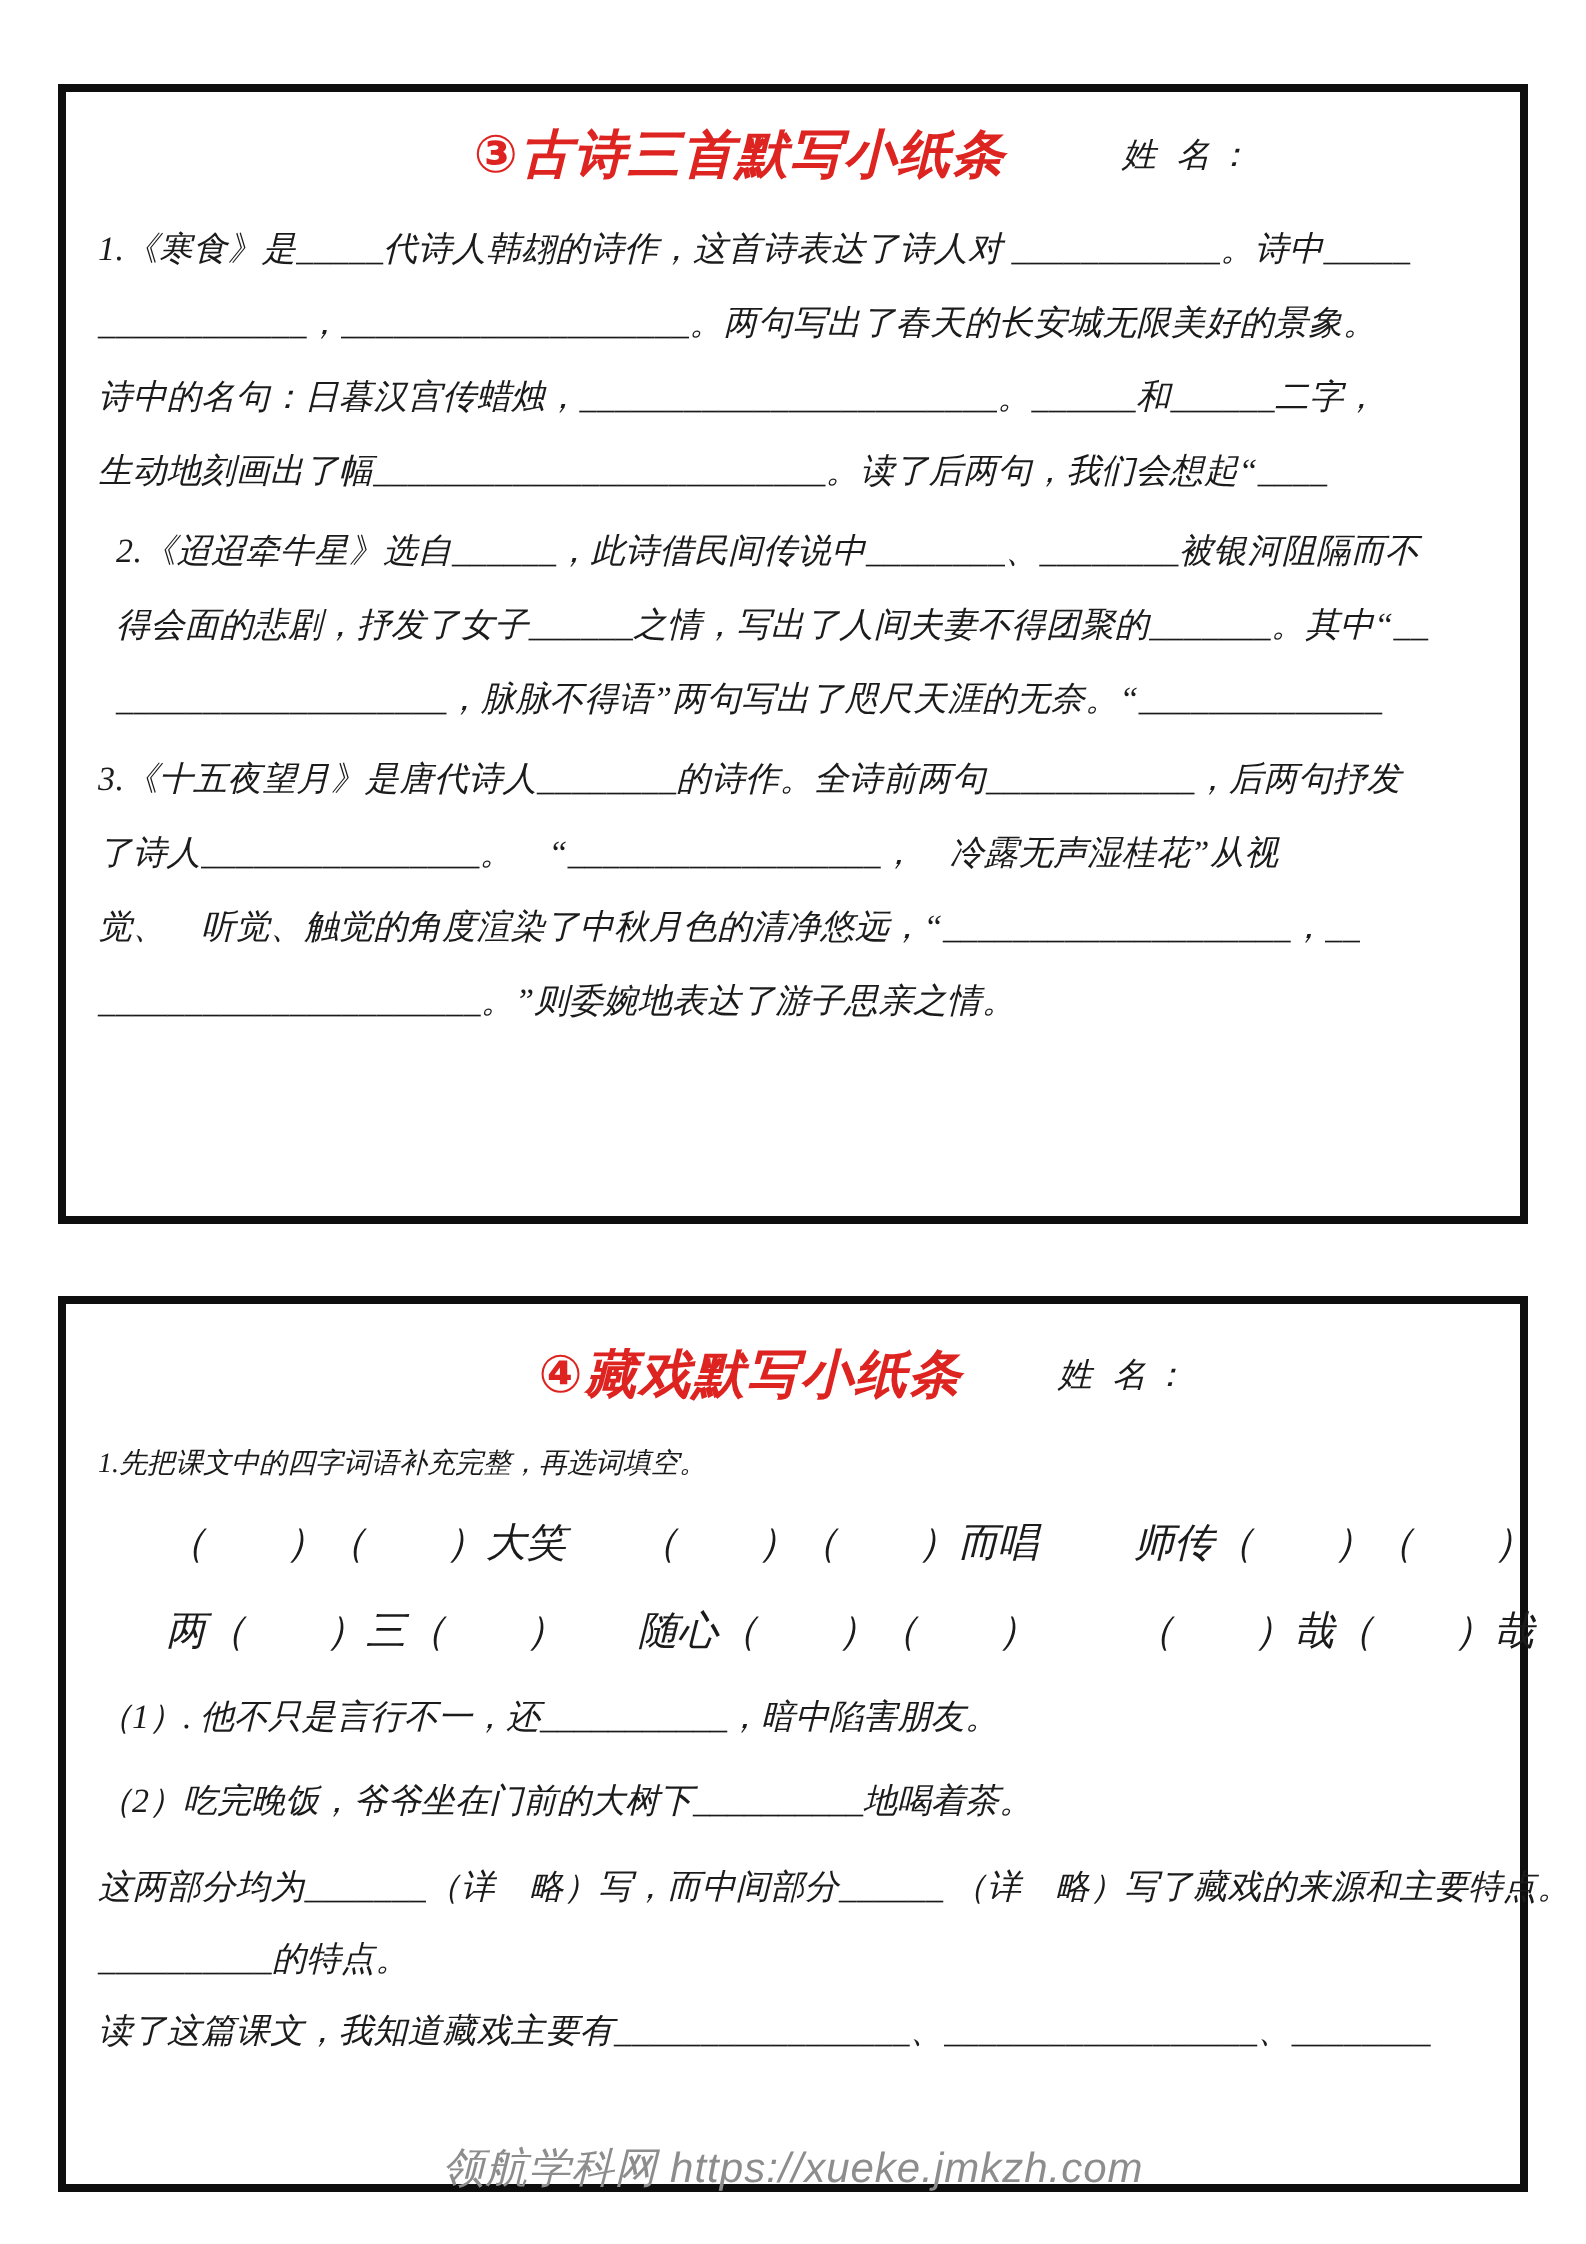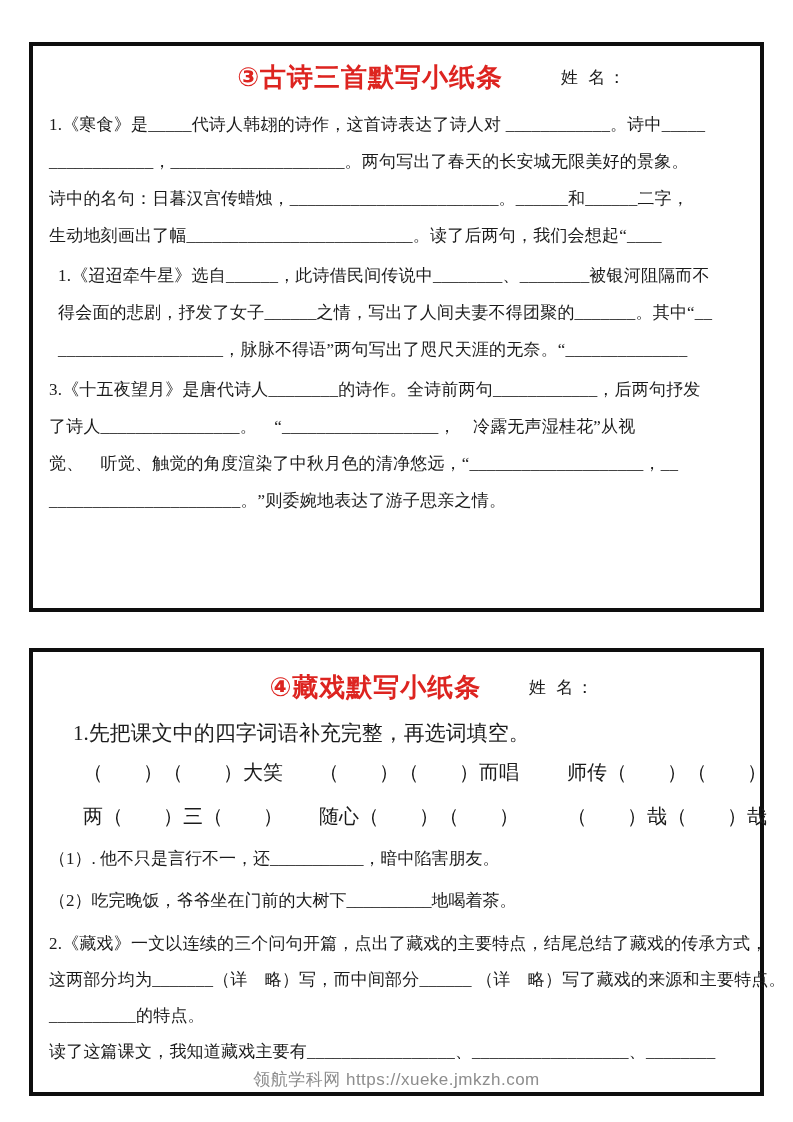--- a/index.html
+++ b/index.html
@@ -8,20 +8,21 @@
     background: #ffffff;
   }
   .sheet {
     position: relative;
     width: 780px;
     height: 1122px;
     background: #ffffff;
     font-family: "Liberation Serif", "DejaVu Serif", serif;
     color: #1b1b1b;
     overflow: hidden;
+    font-style: italic;
   }
   .box {
     position: absolute;
     left: 29px;
     width: 735px;
     border: 4px solid #0e0e0e;
     background: #ffffff;
     box-sizing: border-box;
   }
   .box-poems {
@@ -65,47 +66,47 @@
   .box-opera .name-label { left: 480px; }
   .line {
     font-size: 17px;
     line-height: 37px;
     white-space: nowrap;
     letter-spacing: 0.2px;
   }
   .q + .q { margin-top: 3px; }
   .q-indent .line { padding-left: 9px; }
   .intro-line {
-    font-size: 21px;
+    font-size: 14px;
     line-height: 34px;
     white-space: nowrap;
-    margin-left: 24px;
   }
   .word-row {
     display: grid;
     grid-template-columns: 236px 248px auto;
     padding-left: 34px;
     font-size: 20px;
     line-height: 44px;
     white-space: nowrap;
   }
   .sub-item {
     font-size: 17px;
     line-height: 42px;
     white-space: nowrap;
   }
   .q2-group { margin-top: 4px; }
   .q2-group .line { line-height: 36px; }
   .watermark {
     text-align: center;
     font-family: "Liberation Sans", "DejaVu Sans", sans-serif;
-    font-size: 17px;
+    font-size: 21px;
     line-height: 20px;
     color: #8d8d8d;
     letter-spacing: 0.5px;
+    margin-top: 41px;
   }
 </style>
 </head>
 <body>
 
 <div class="sheet">
 
   <div class="box box-poems">
     <div class="title-row">
       <div class="section-title">③古诗三首默写小纸条</div>
@@ -113,21 +114,21 @@
     </div>
 
     <div class="q">
       <div class="line">1.《寒食》是_____代诗人韩翃的诗作，这首诗表达了诗人对 ____________。诗中_____</div>
       <div class="line">____________，____________________。两句写出了春天的长安城无限美好的景象。</div>
       <div class="line">诗中的名句：日暮汉宫传蜡烛，________________________。______和______二字，</div>
       <div class="line">生动地刻画出了幅__________________________。读了后两句，我们会想起“____</div>
     </div>
 
     <div class="q q-indent">
-      <div class="line">1.《迢迢牵牛星》选自______，此诗借民间传说中________、________被银河阻隔而不</div>
+      <div class="line">2.《迢迢牵牛星》选自______，此诗借民间传说中________、________被银河阻隔而不</div>
       <div class="line">得会面的悲剧，抒发了女子______之情，写出了人间夫妻不得团聚的_______。其中“__</div>
       <div class="line">___________________，脉脉不得语”两句写出了咫尺天涯的无奈。“______________</div>
     </div>
 
     <div class="q">
       <div class="line">3.《十五夜望月》是唐代诗人________的诗作。全诗前两句____________，后两句抒发</div>
       <div class="line">了诗人________________。　“__________________，　冷露无声湿桂花”从视</div>
       <div class="line">觉、　听觉、触觉的角度渲染了中秋月色的清净悠远，“____________________，__</div>
       <div class="line">______________________。”则委婉地表达了游子思亲之情。</div>
     </div>
@@ -149,21 +150,20 @@
     <div class="word-row">
       <span>两（　　）三（　　）</span>
       <span>随心（　　）（　　）</span>
       <span>（　　）哉（　　）哉</span>
     </div>
 
     <div class="sub-item">（1）. 他不只是言行不一，还___________，暗中陷害朋友。</div>
     <div class="sub-item">（2）吃完晚饭，爷爷坐在门前的大树下__________地喝着茶。</div>
 
     <div class="q2-group">
-      <div class="line">2.《藏戏》一文以连续的三个问句开篇，点出了藏戏的主要特点，结尾总结了藏戏的传承方式，</div>
       <div class="line">这两部分均为_______（详　略）写，而中间部分______ （详　略）写了藏戏的来源和主要特点。</div>
       <div class="line">__________的特点。</div>
       <div class="line">读了这篇课文，我知道藏戏主要有_________________、__________________、________</div>
     </div>
 
     <div class="watermark">领航学科网 https://xueke.jmkzh.com</div>
   </div>
 
 </div>
 

